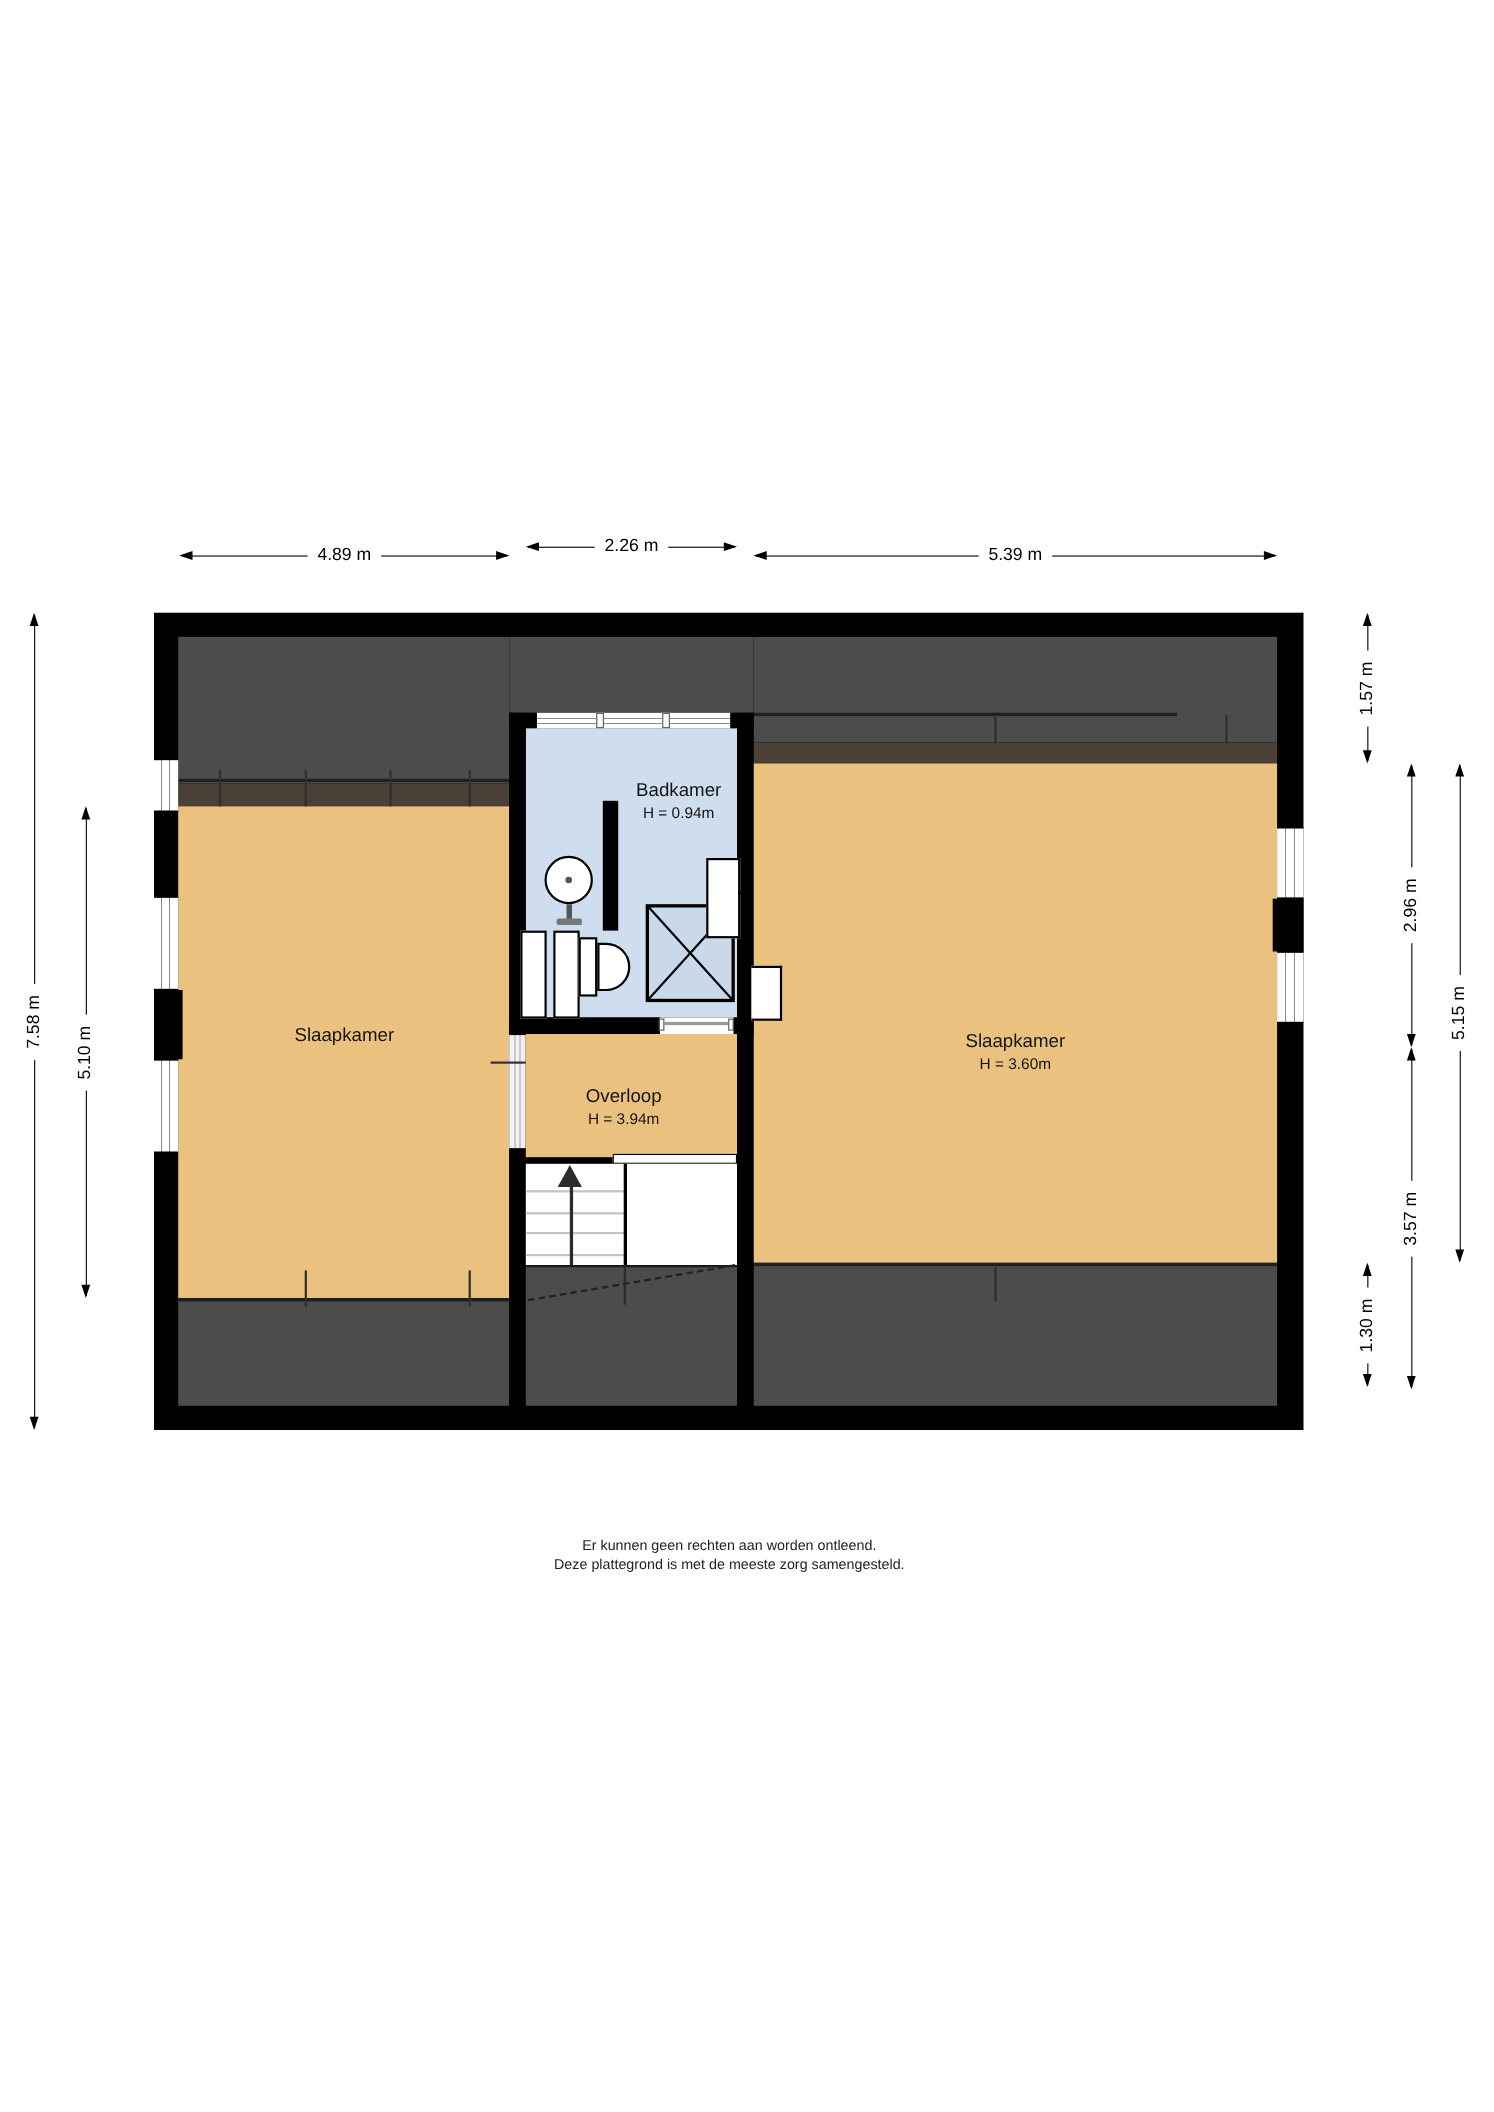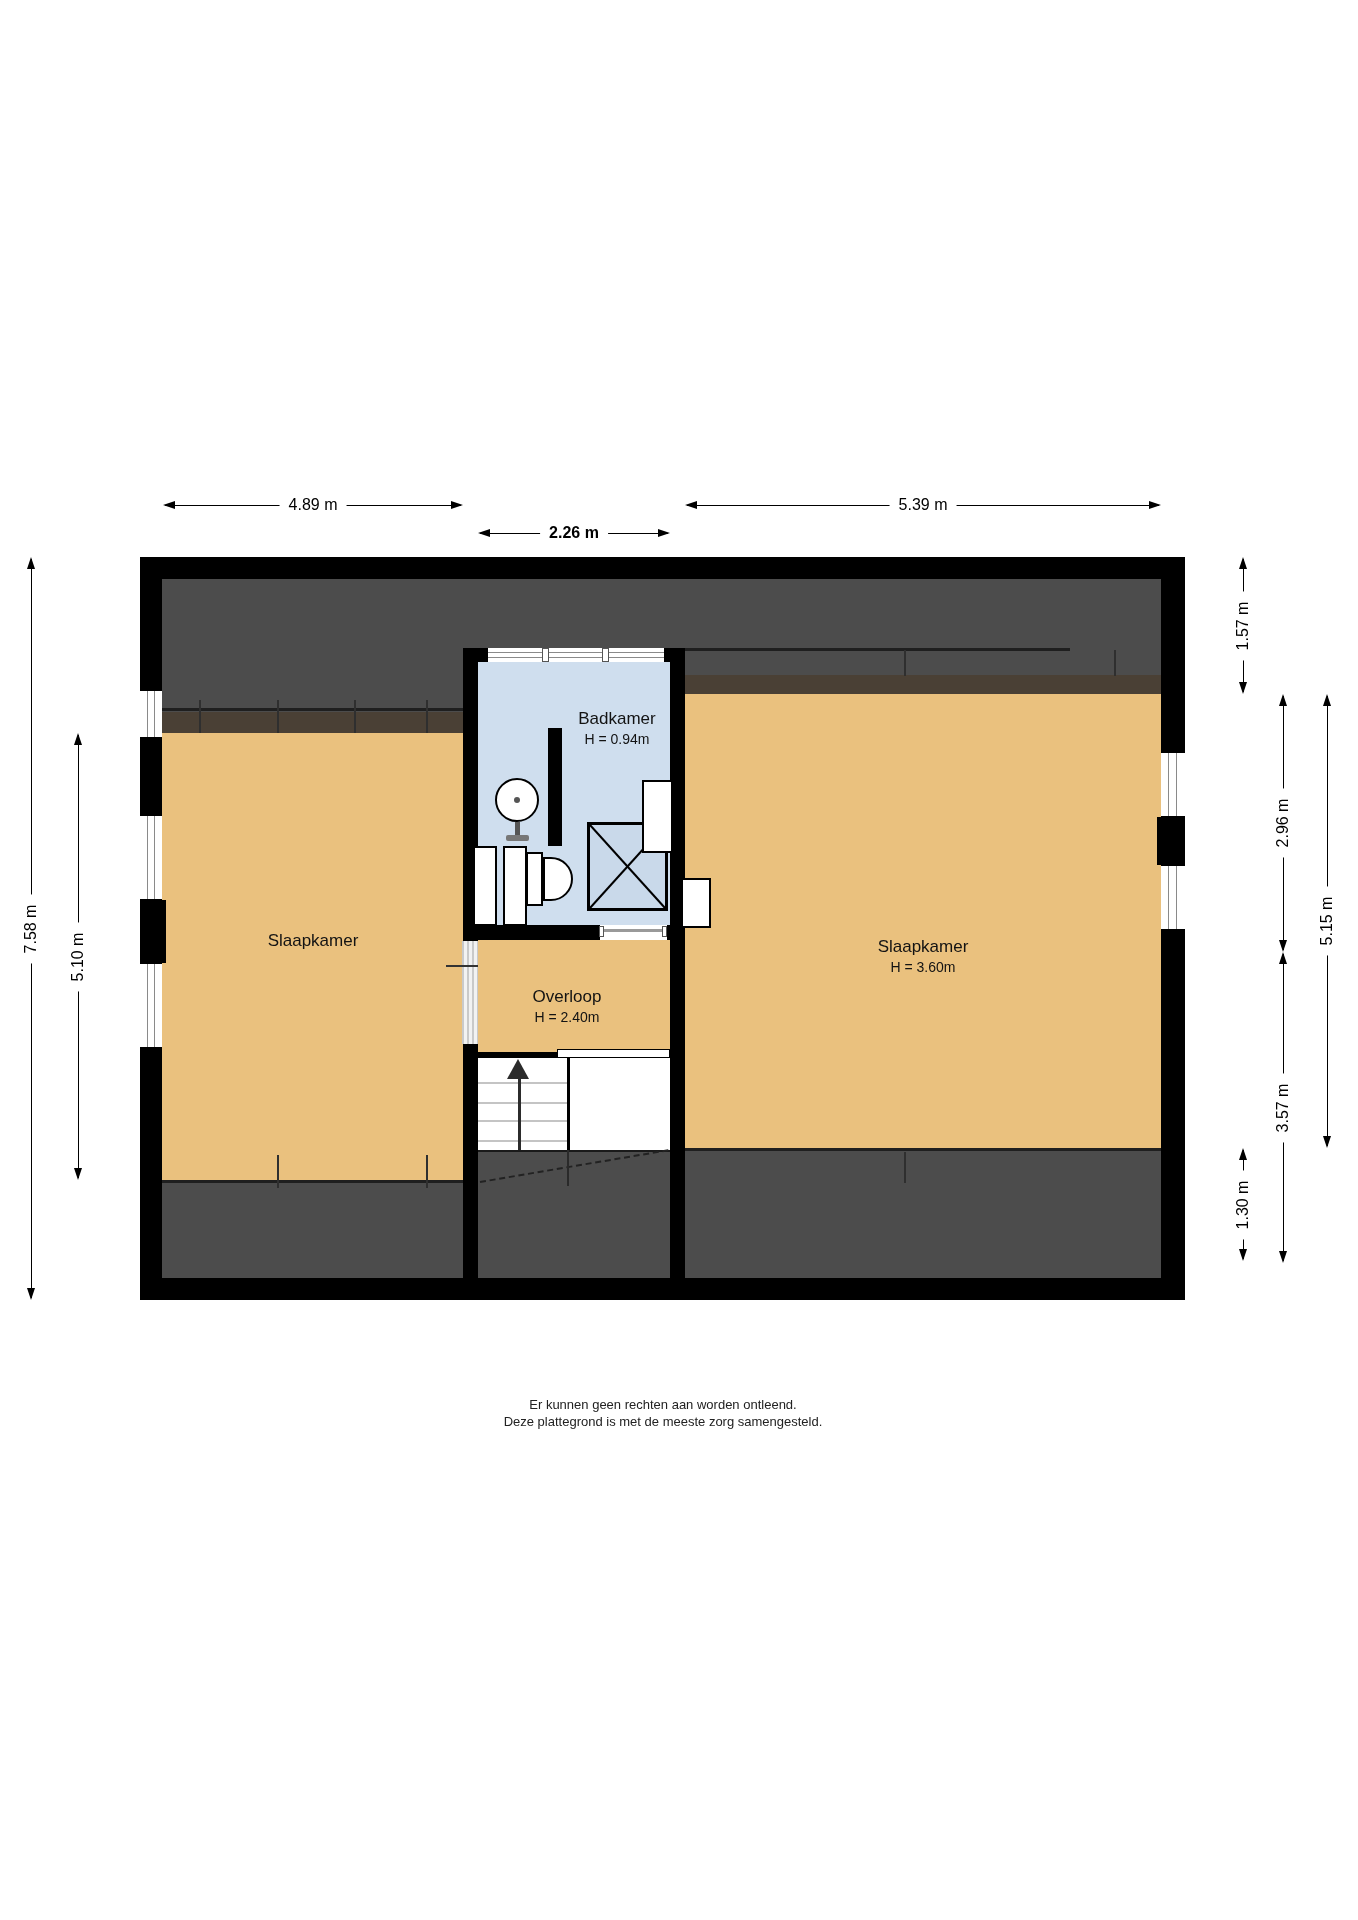--- a/index.html
+++ b/index.html
@@ -136,37 +136,37 @@
   <div class="abs winv" style="left:1161px;top:752px;width:24px;height:65px;"></div>
   <div class="abs black" style="left:1157px;top:817px;width:28px;height:48px;"></div>
   <div class="abs winv" style="left:1161px;top:865px;width:24px;height:65px;"></div>
 
   <div class="abs room-label" style="left:527px;top:708px;width:180px;">
     <div>Badkamer</div>
     <div class="h">H = 0.94m</div>
   </div>
   <div class="abs room-label" style="left:477px;top:986px;width:180px;">
     <div>Overloop</div>
-    <div class="h">H = 2.40m</div>
+    <div class="h">H = 3.94m</div>
   </div>
   <div class="abs room-label" style="left:213px;top:930px;width:200px;">
     <div>Slaapkamer</div>
   </div>
   <div class="abs room-label" style="left:823px;top:936px;width:200px;">
     <div>Slaapkamer</div>
     <div class="h">H = 3.60m</div>
   </div>
 
   <div class="hdim" style="left:163px;top:496px;width:300px;height:18px;">
     <div class="line"></div>
       <div class="ah l"></div>
       <div class="ah r"></div>
     <span class="dim-lbl">4.89 m</span>
   </div>
-  <div class="hdim" style="left:478px;top:524px;width:192px;height:18px;font-weight:bold;">
+  <div class="hdim" style="left:478px;top:488px;width:192px;height:18px;">
     <div class="line"></div>
       <div class="ah l"></div>
       <div class="ah r"></div>
     <span class="dim-lbl">2.26 m</span>
   </div>
   <div class="hdim" style="left:685px;top:496px;width:476px;height:18px;">
     <div class="line"></div>
       <div class="ah l"></div>
       <div class="ah r"></div>
     <span class="dim-lbl">5.39 m</span>

